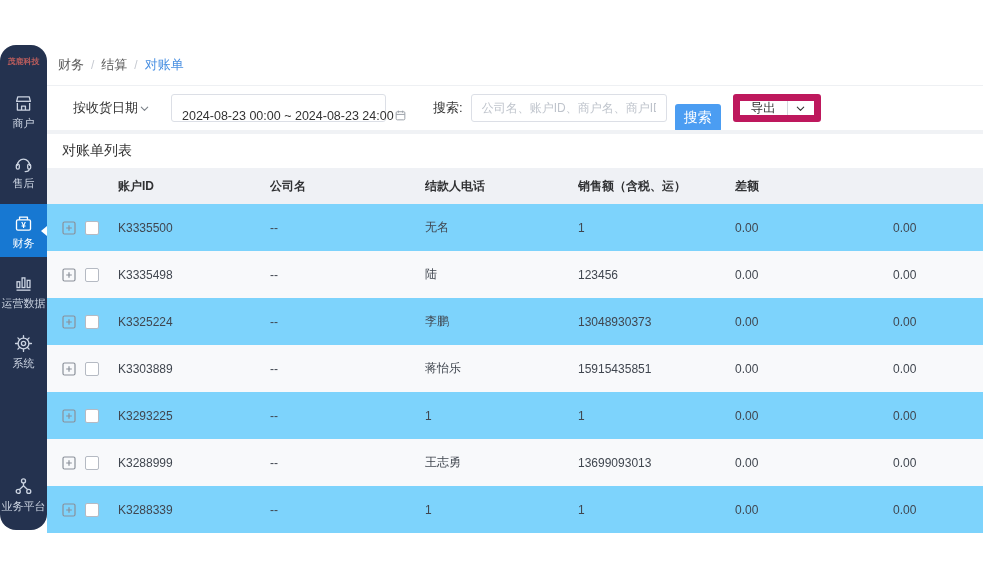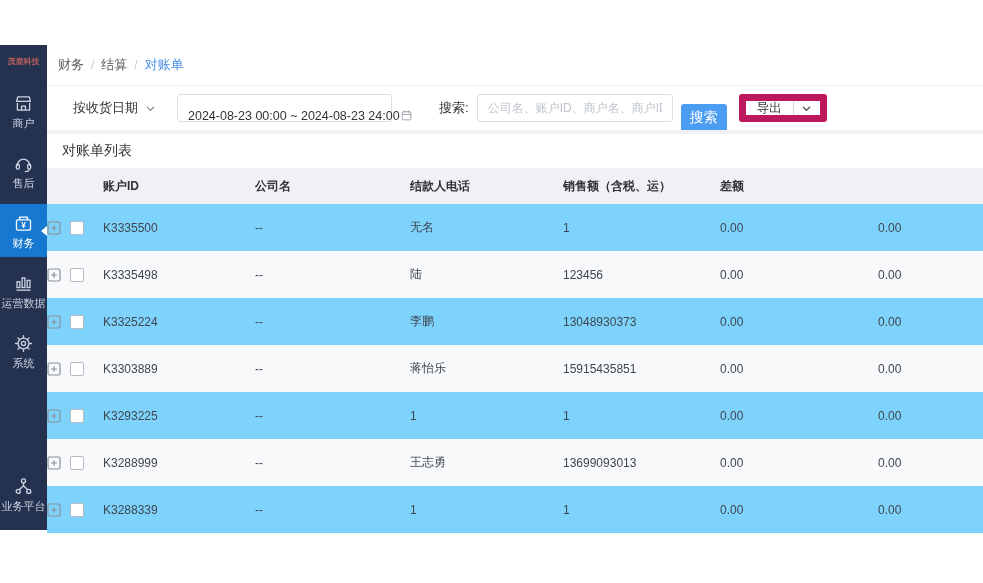--- a/index.html
+++ b/index.html
@@ -7,21 +7,21 @@
     font-family:"Liberation Sans","DejaVu Sans",sans-serif; }
   :root{
     --sidebar-bg:#24324f; --sidebar-active-bg:#1778d2; --sidebar-text:#ccd4e2;
     --accent-blue:#4a90e2; --primary-button:#4b9df2; --header-row-bg:#eff1f5;
     --row-alt-bg:#f8f9fb; --logo-red:#b85c5c; --border-gray:#dcdfe6;
   }
   .app{ position:absolute; left:0; top:45px; width:983px; height:492px; display:flex; }
 
   
   .sidebar{ width:47px; height:485px; background:var(--sidebar-bg); display:flex;
-    flex-direction:column; align-items:stretch; flex:none; }
+    flex-direction:column; align-items:stretch; flex:none;border-radius:16px; }
   .logo{ height:32px; display:flex; align-items:center; justify-content:center;
     font-size:8px; color:var(--logo-red); font-weight:bold; letter-spacing:0; }
   .nav-item{ position:relative; display:flex; flex-direction:column; align-items:center;
     gap:3px; padding:9px 0 8px; margin-top:7px; color:var(--sidebar-text); cursor:pointer; }
   .nav-item svg{ width:21px; height:21px; }
   .nav-item .nav-label{ font-size:11px; line-height:12px; white-space:nowrap; }
   .nav-item.selected{ background:var(--sidebar-active-bg); color:#ffffff; margin-top:7px; }
   .nav-item.selected .notch{ position:absolute; right:0; top:50%; transform:translateY(-50%);
     width:0; height:0; border-top:5px solid transparent; border-bottom:5px solid transparent;
     border-right:6px solid #ffffff; }
@@ -30,21 +30,21 @@
   
   .main{ flex:1; display:flex; flex-direction:column; background:#fff; }
 
   .topbar{ height:41px; display:flex; align-items:center; padding-left:11px;
     border-bottom:1px solid #eef0f3; flex:none; }
   .crumb{ font-size:13px; color:#595959; }
   .crumb.active{ color:var(--accent-blue); }
   .crumb-sep{ font-size:12px; color:#c6cad1; margin:0 7px; }
 
   .filterbar{ height:44px; display:flex; align-items:center; padding-left:26px; flex:none; }
-  .datetype{ display:flex; align-items:center; gap:7px; font-size:13px; color:#333; cursor:pointer; }
+  .datetype{ display:flex; align-items:center; gap:1px; font-size:13px; color:#333; cursor:pointer; }
   .datetype svg{ width:11px; height:11px; color:#7a8088; }
   .date-input{ margin-left:21px; width:215px; height:28px; border:1px solid var(--border-gray);
     border-radius:3px; display:flex; align-items:center; padding:15px 8px 0 10px; cursor:pointer; }
   .date-input .date-text{ flex:1; font-size:12.5px; color:#333; white-space:nowrap; }
   .date-input svg{ width:13px; height:13px; color:#9aa0a8; flex:none; }
   .search-label{ margin-left:47px; font-size:13px; color:#333; }
   .search-input{ margin-left:8px; width:196px; height:28px; border:1px solid var(--border-gray);
     border-radius:3px; font-size:12px; color:#333; padding:0 10px; outline:none; }
   .search-input::placeholder{ color:#bfc4cc; }
   .btn-search{ margin-left:8px; height:28px; min-width:38px; padding:0 9px; border:none;
@@ -56,21 +56,21 @@
   .export-caret{ width:26px; display:flex; align-items:center; justify-content:center; cursor:pointer; background:#fff; }
   .export-caret svg{ width:11px; height:11px; color:#333; }
 
   .section-gap{ height:4px; background:#f0f2f5; flex:none; }
 
   .card-title-row{ height:34px; display:flex; align-items:center; padding-left:15px; flex:none; }
   .card-title{ font-size:14px; color:#333; }
 
   
   .grid-row{ display:grid; grid-template-columns:23px 33px 152px 155px 153px 157px 158px 1fr;
-    align-items:center; }
+    align-items:center; padding-left:15px; }
   .thead{ height:36px; background:var(--header-row-bg); flex:none; }
   .thead .cell{ font-size:12px; font-weight:bold; color:#303133; }
   .trow{ height:47px; background:#7dd3fc; }
   .trow.alt{ background:var(--row-alt-bg); }
   .cell{ font-size:12px; color:#40464f; white-space:nowrap; overflow:hidden; }
   .expand-box{ width:14px; height:14px; color:#8a9099; cursor:pointer; display:block; }
   .checkbox{ width:14px; height:14px; border:1px solid #b5bac3; border-radius:2px; background:#fff; cursor:pointer; }
 </style>
 </head>
 <body>

